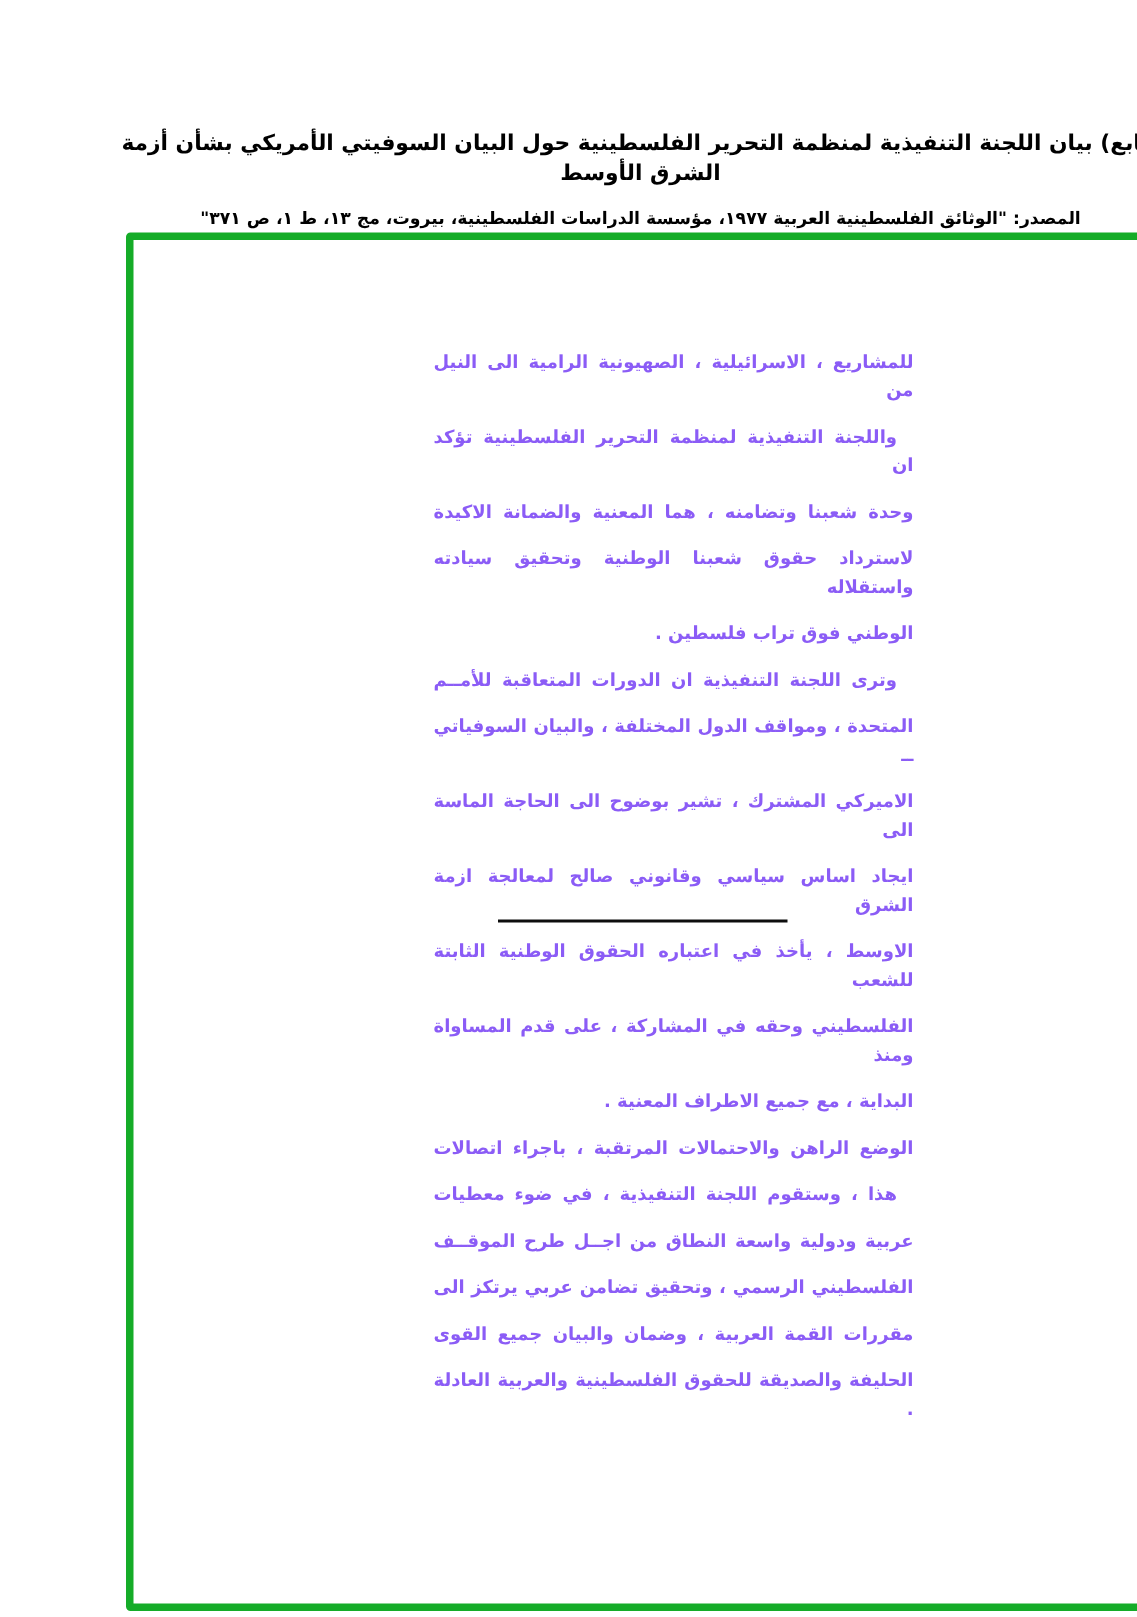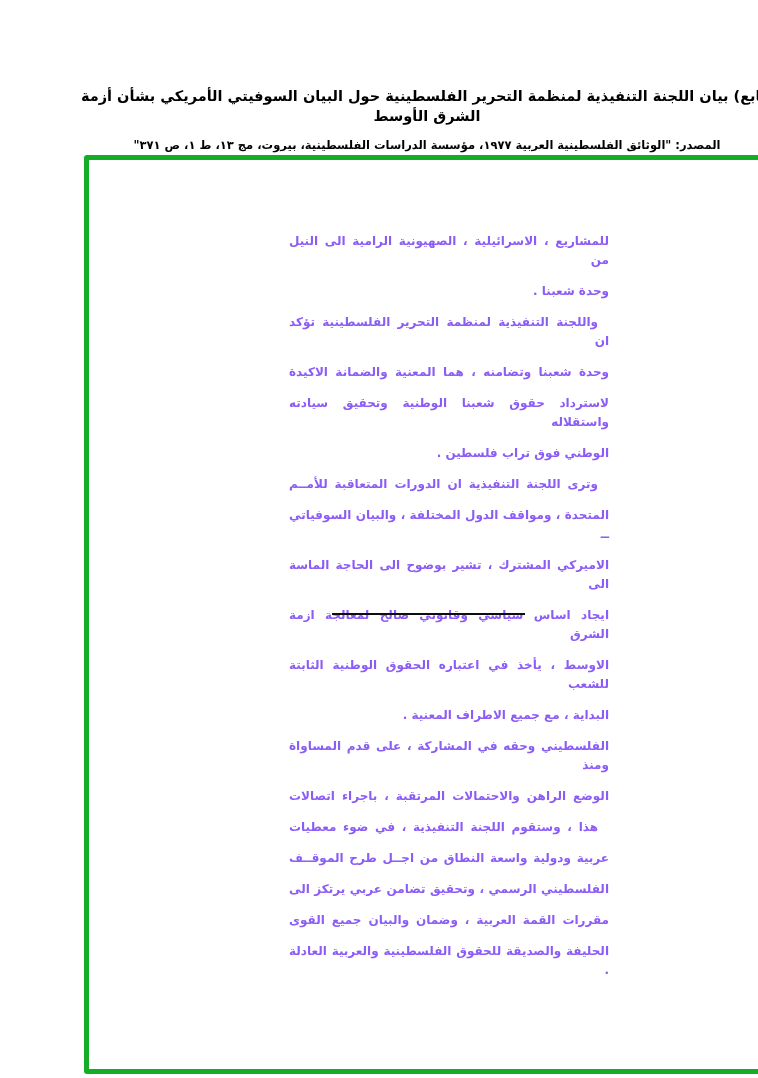--- a/index.html
+++ b/index.html
@@ -81,32 +81,31 @@
 
   <div class="doc-header">
     <div class="doc-title">(تابع) بيان اللجنة التنفيذية لمنظمة التحرير الفلسطينية حول البيان السوفيتي الأمريكي بشأن أزمة الشرق الأوسط</div>
     <div class="doc-source">المصدر:  "الوثائق الفلسطينية العربية ١٩٧٧، مؤسسة الدراسات الفلسطينية، بيروت، مج ١٣، ط ١، ص ٣٧١"</div>
   </div>
 
   <div class="green-frame">
 
     <div class="text-block">
       <div class="ln">للمشاريع ، الاسرائيلية ، الصهيونية الرامية الى النيل من</div>
-      <div class="ln end">وحدة شعبنا .</div>
       <div class="ln indent">واللجنة التنفيذية لمنظمة التحرير الفلسطينية تؤكد ان</div>
       <div class="ln">وحدة شعبنا وتضامنه ، هما المعنية والضمانة الاكيدة</div>
       <div class="ln">لاسترداد حقوق شعبنا الوطنية وتحقيق سيادته واستقلاله</div>
       <div class="ln end">الوطني فوق تراب فلسطين .</div>
       <div class="ln indent">وترى اللجنة التنفيذية ان الدورات المتعاقبة للأمــم</div>
       <div class="ln">المتحدة ، ومواقف الدول المختلفة ، والبيان السوفياتي ــ</div>
       <div class="ln">الاميركي المشترك ، تشير بوضوح الى الحاجة الماسة الى</div>
       <div class="ln">ايجاد اساس سياسي وقانوني صالح لمعالجة ازمة الشرق</div>
       <div class="ln">الاوسط ، يأخذ في اعتباره الحقوق الوطنية الثابتة للشعب</div>
+      <div class="ln">الفلسطيني وحقه في المشاركة ، على قدم المساواة ومنذ</div>
       <div class="ln end">البداية ، مع جميع الاطراف المعنية .</div>
-      <div class="ln">الفلسطيني وحقه في المشاركة ، على قدم المساواة ومنذ</div>
       <div class="ln">الوضع الراهن والاحتمالات المرتقبة ، باجراء اتصالات</div>
       <div class="ln indent">هذا ، وستقوم اللجنة التنفيذية ، في ضوء معطيات</div>
       <div class="ln">عربية ودولية واسعة النطاق من اجــل طرح الموقــف</div>
       <div class="ln">الفلسطيني الرسمي ، وتحقيق تضامن عربي يرتكز الى</div>
       <div class="ln">مقررات القمة العربية ، وضمان والبيان جميع القوى</div>
       <div class="ln end">الحليفة والصديقة للحقوق الفلسطينية والعربية العادلة .</div>
     </div>
 
     <div class="divider"></div>
 

